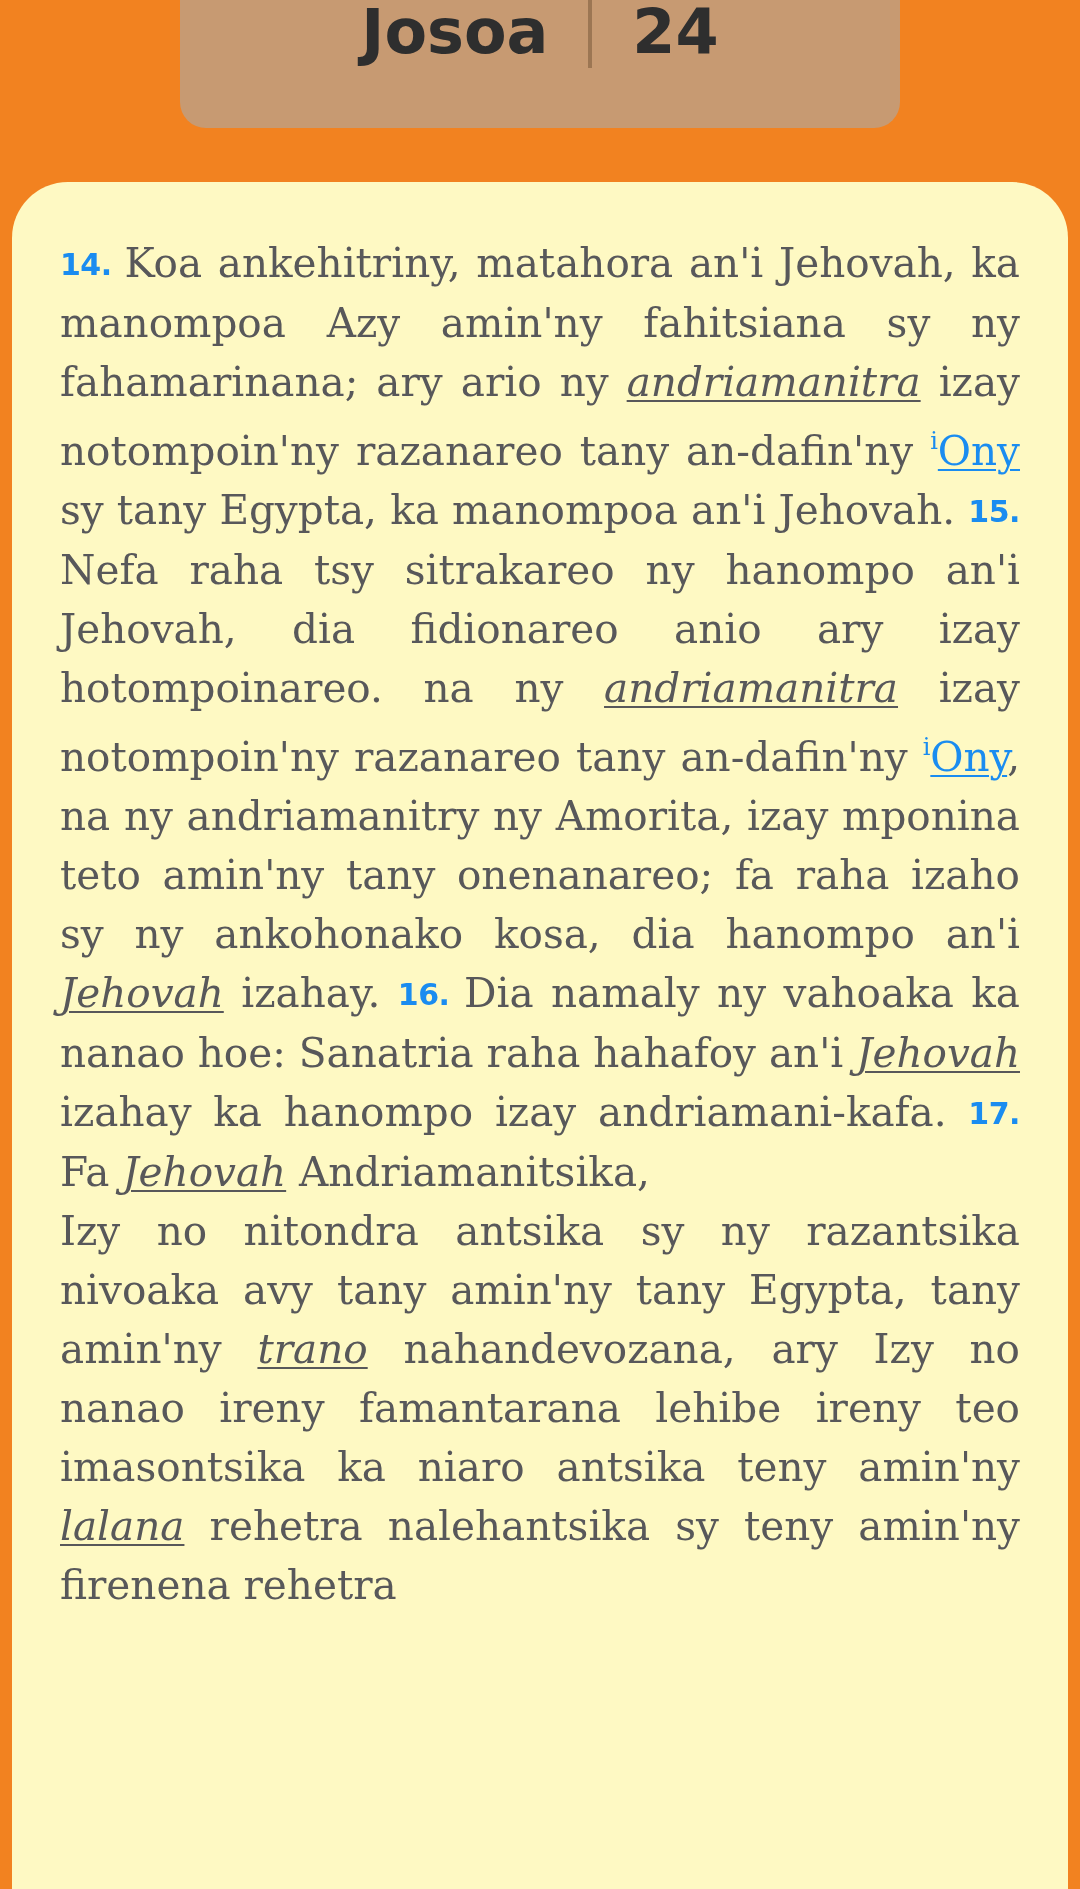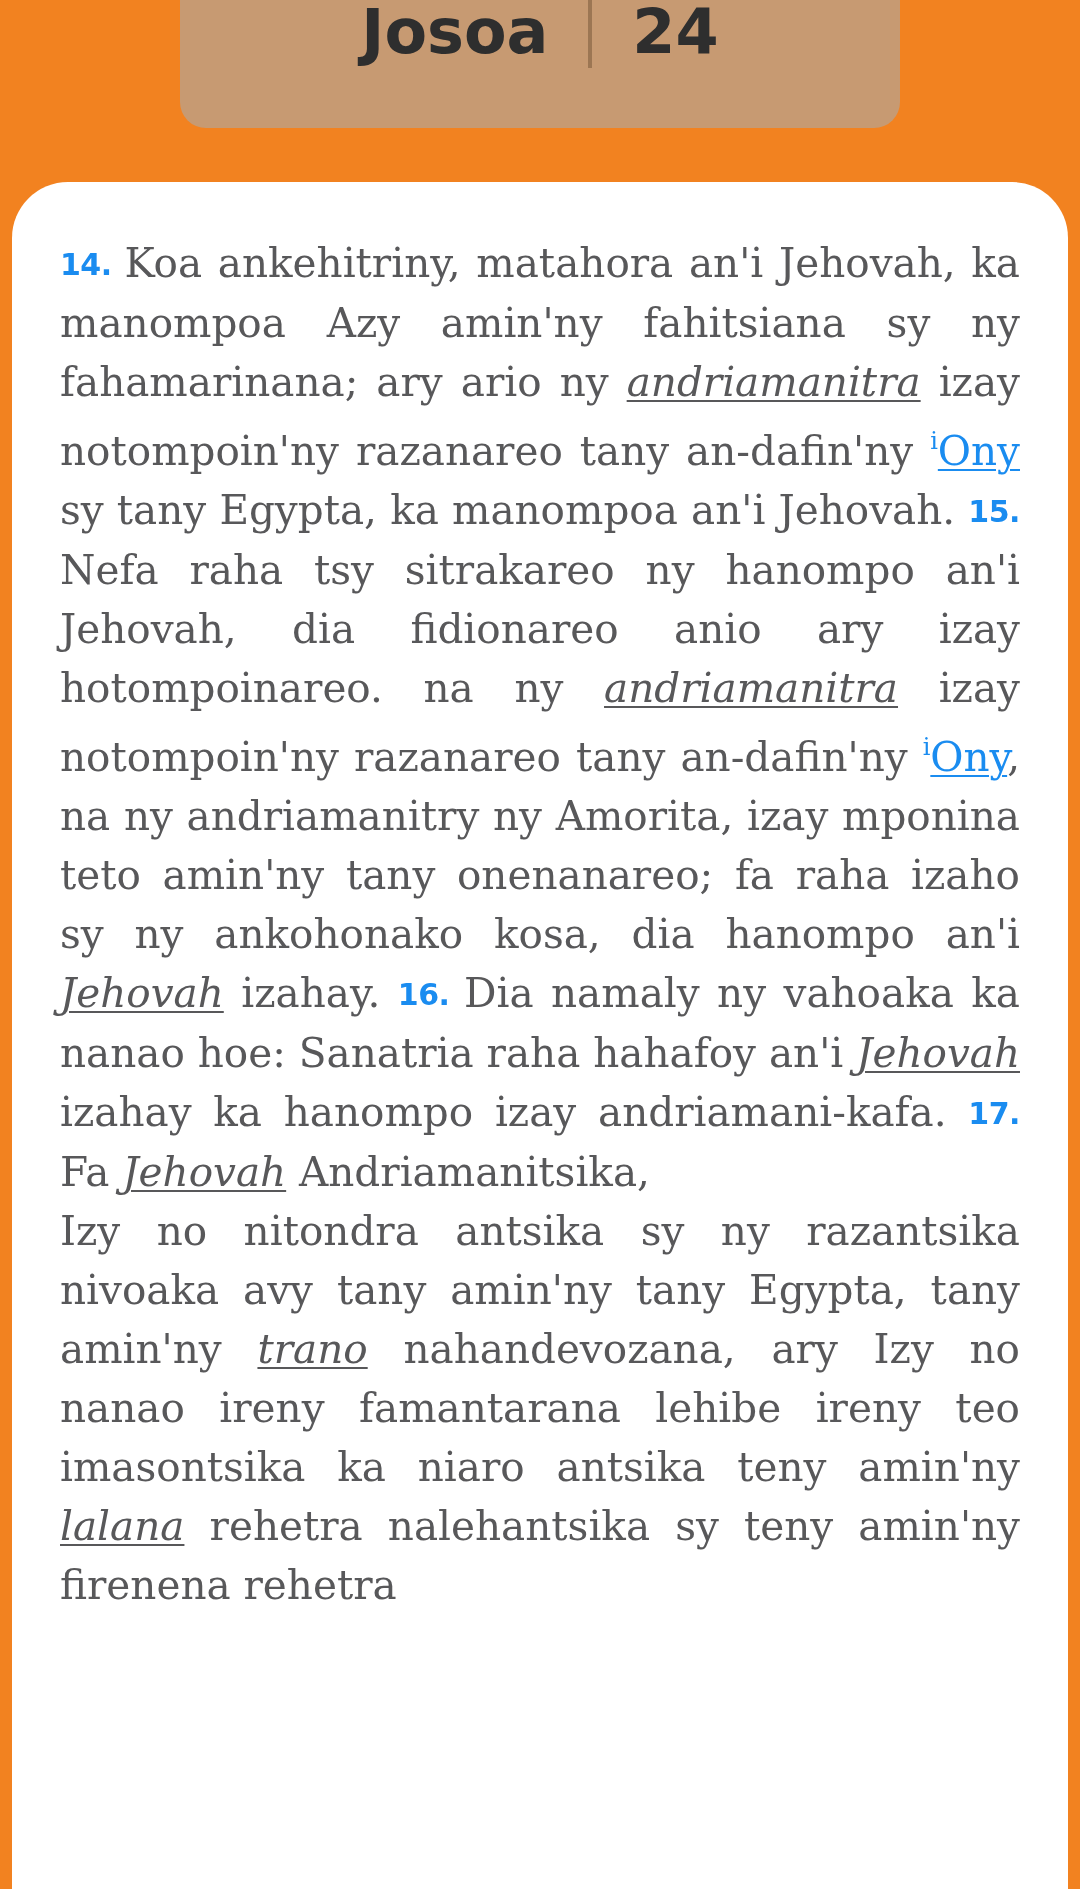--- a/index.html
+++ b/index.html
@@ -61,21 +61,21 @@
     padding-left: 40px;
   }
 
   
   .reader-sheet {
     position: absolute;
     top: 182px;
     left: 12px;
     width: 1056px;
     height: 1707px;
-    background: #ffffff;
+    background: #fef9c3;
     border-radius: 56px 56px 0 0;
     box-sizing: border-box;
     padding: 52px 48px 0 48px;
     overflow: hidden;
   }
 
   .verse-text {
     font-family: "DejaVu Serif", serif;
     font-size: 40.5px;
     line-height: 59px;

